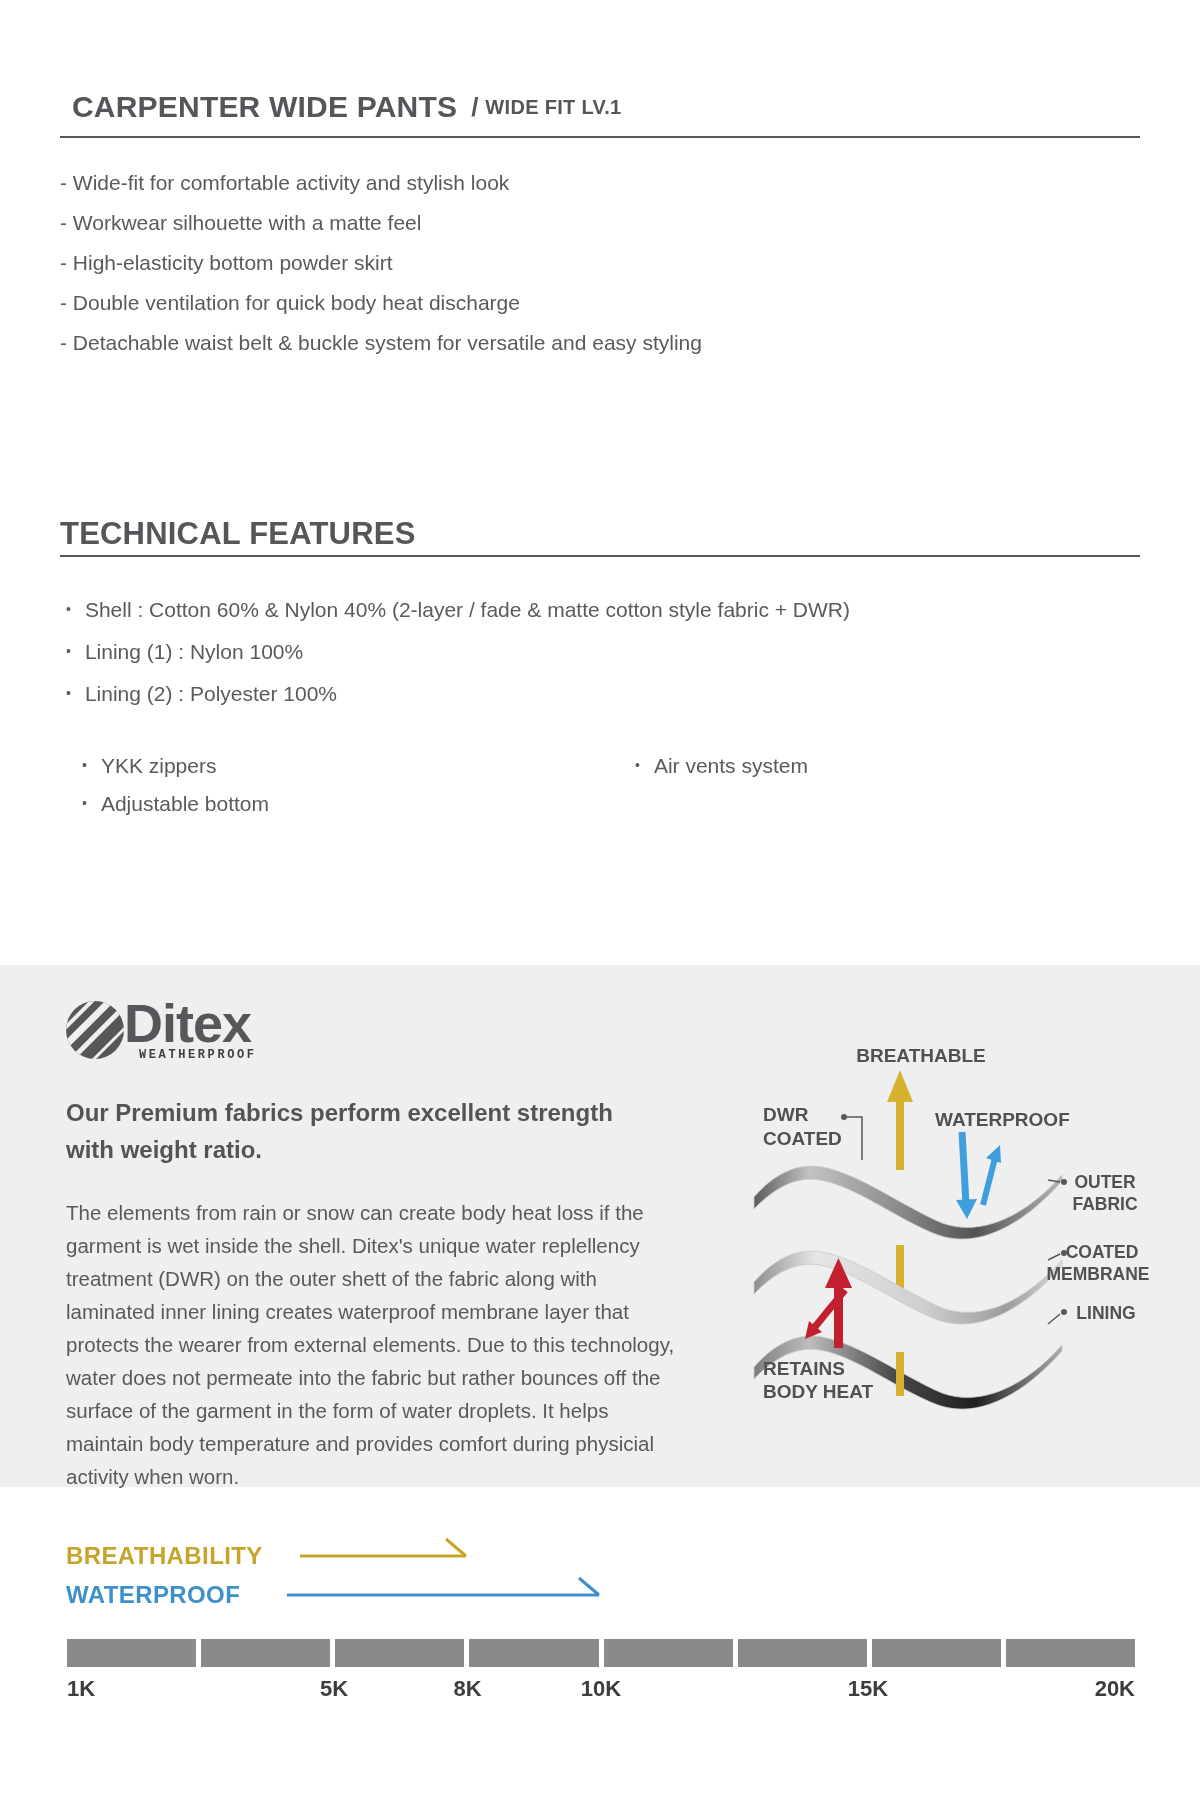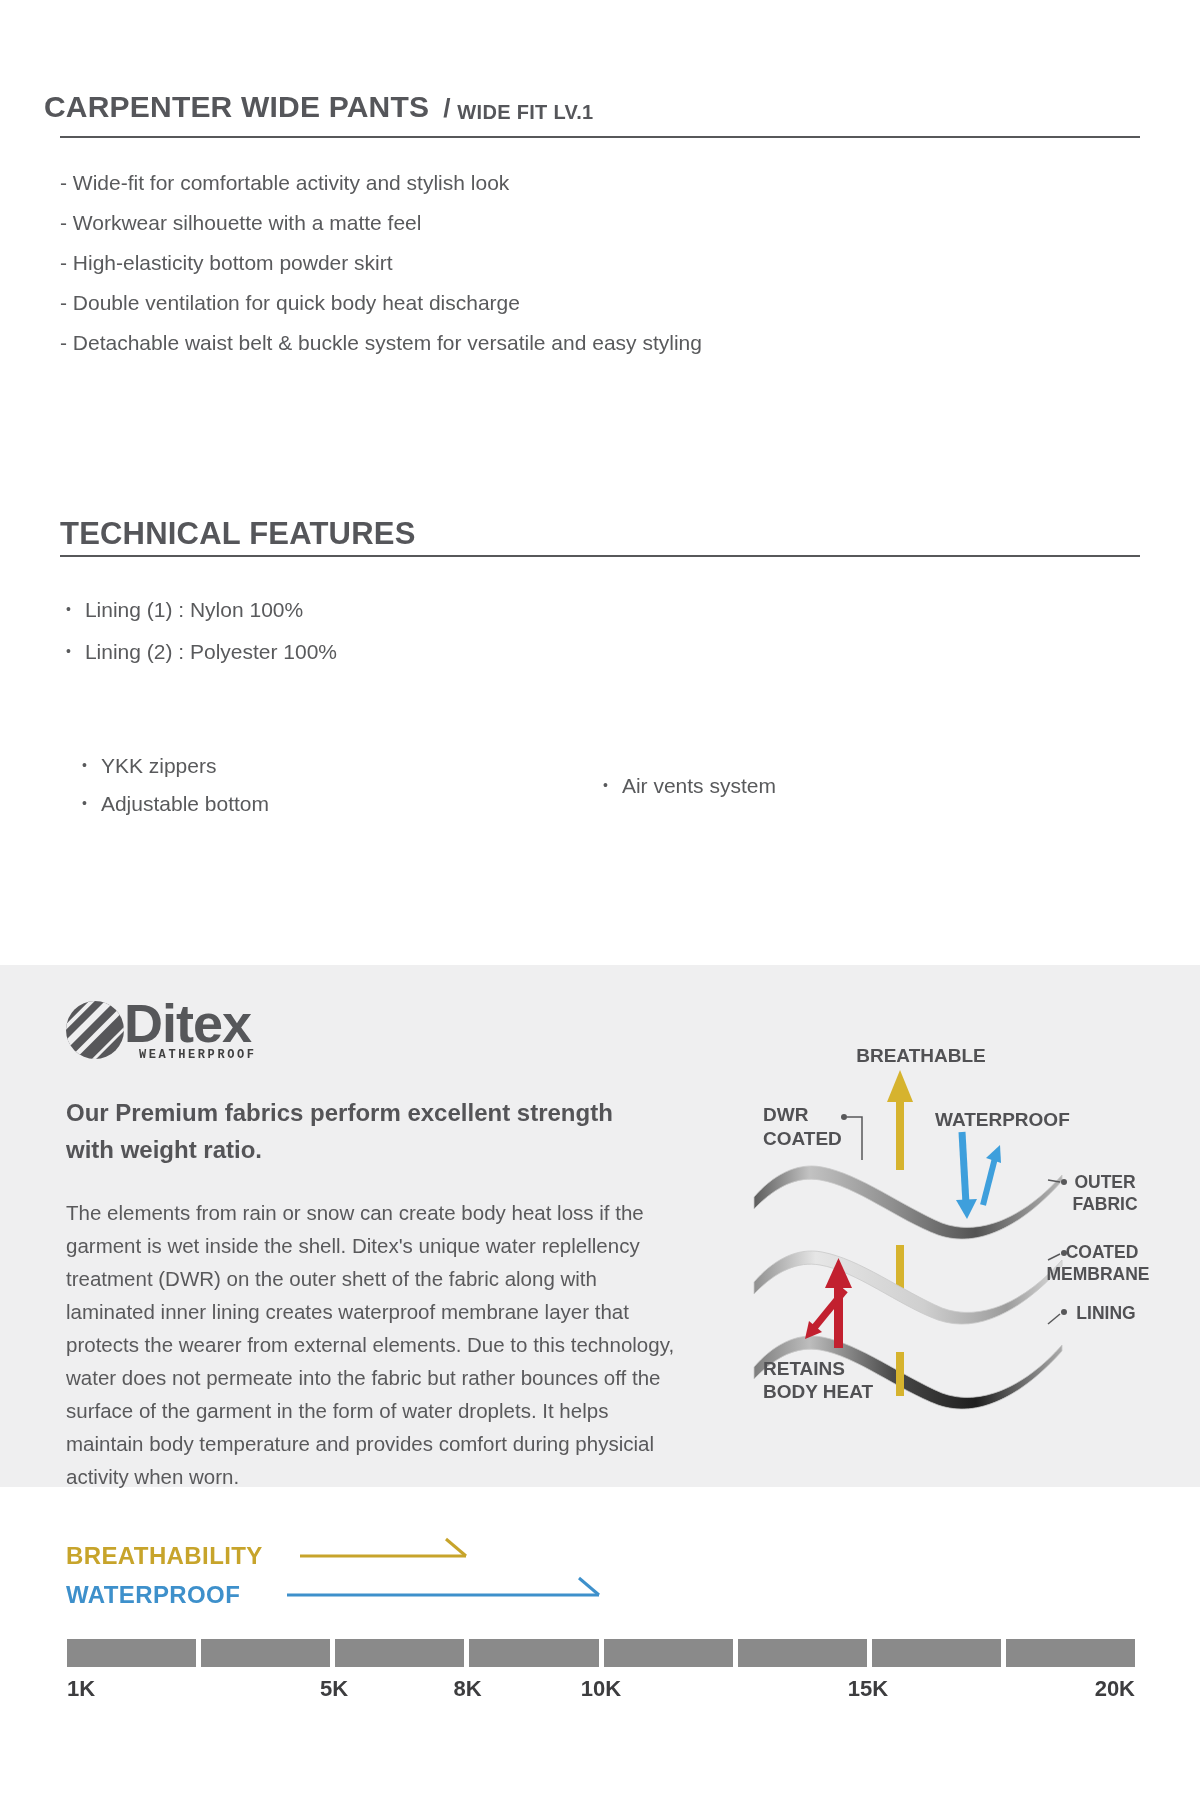--- a/index.html
+++ b/index.html
@@ -3,35 +3,35 @@
 <meta charset="utf-8">
 <style>
   html,body{margin:0;padding:0;}
   body{
     width:1200px;height:1800px;background:#ffffff;
     font-family:"Liberation Sans", sans-serif;color:#58585b;
     position:relative;overflow:hidden;
   }
   .abs{position:absolute;}
   
-  .title-row{left:44px;top:90px;width:1080px;display:flex;align-items:flex-end;}
+  .title-row{left:72px;top:90px;width:1080px;display:flex;align-items:center;}
   .title{font-size:30px;font-weight:bold;color:#55565a;letter-spacing:0.2px;}
   .title-slash{font-size:26px;font-weight:bold;color:#55565a;margin:0 7px 0 14px;}
   .subtitle{font-size:20px;font-weight:bold;color:#55565a;letter-spacing:0.3px;}
   .rule{left:60px;width:1080px;height:2px;background:#57585a;}
   
   .dash-list{left:60px;top:163px;width:1080px;font-size:21px;line-height:40px;color:#595a5c;}
   
   .sec-heading{left:60px;top:516px;font-size:31px;font-weight:bold;color:#55565a;letter-spacing:0.2px;}
   
   .materials{left:66px;top:590px;width:1074px;font-size:21px;line-height:40px;color:#595a5c;}
   .bullet{display:inline-block;font-size:14px;margin-right:14px;position:relative;top:-3px;}
   .extras-col{top:748px;font-size:21px;line-height:35px;color:#595a5c;}
   .extras-col.c1{left:66px;margin-left:16px;}
-  .extras-col.c2{left:603px;margin-top:20px;}
+  .extras-col.c2{left:635px;}
   
   .panel{left:0;top:965px;width:1200px;height:522px;background:#efeff0;}
   .brand{left:124px;top:996px;font-size:54px;font-weight:bold;color:#56575a;letter-spacing:-1px;line-height:54px;}
   .brand-sub{left:139px;top:1048px;font-size:12px;font-weight:bold;color:#404040;letter-spacing:2.6px;font-family:Liberation Mono, monospace;}
   .panel-heading{left:66px;top:1094px;width:600px;font-size:24px;font-weight:bold;line-height:37px;color:#545457;}
   .panel-paragraph{left:66px;top:1196px;width:618px;font-size:20.5px;line-height:33px;color:#59595b;}
   
   .scale-label{font-size:24px;font-weight:bold;letter-spacing:0.4px;}
   .breath-label{left:66px;top:1542px;color:#c7a42b;}
   .water-label{left:66px;top:1581px;color:#3e90cb;}
@@ -64,20 +64,21 @@
     <div>- Workwear silhouette with a matte feel</div>
     <div>- High-elasticity bottom powder skirt</div>
     <div>- Double ventilation for quick body heat discharge</div>
     <div>- Detachable waist belt &amp; buckle system for versatile and easy styling</div>
   </div>
 
   <div class="abs sec-heading">TECHNICAL FEATURES</div>
   <div class="abs rule" style="top:555px;"></div>
 
   <div class="abs materials">
+    <div><span class="bullet">•</span><span>Shell : Cotton 60% &amp; Nylon 40% (2-layer / fade &amp; matte cotton style fabric + DWR)</span></div>
     <div><span class="bullet">•</span><span>Lining (1) : Nylon 100%</span></div>
     <div><span class="bullet">•</span><span>Lining (2) : Polyester 100%</span></div>
   </div>
 
   <div class="abs extras-col c1">
     <div><span class="bullet">•</span><span>YKK zippers</span></div>
     <div><span class="bullet">•</span><span>Adjustable bottom</span></div>
   </div>
   <div class="abs extras-col c2">
     <div><span class="bullet">•</span><span>Air vents system</span></div>

